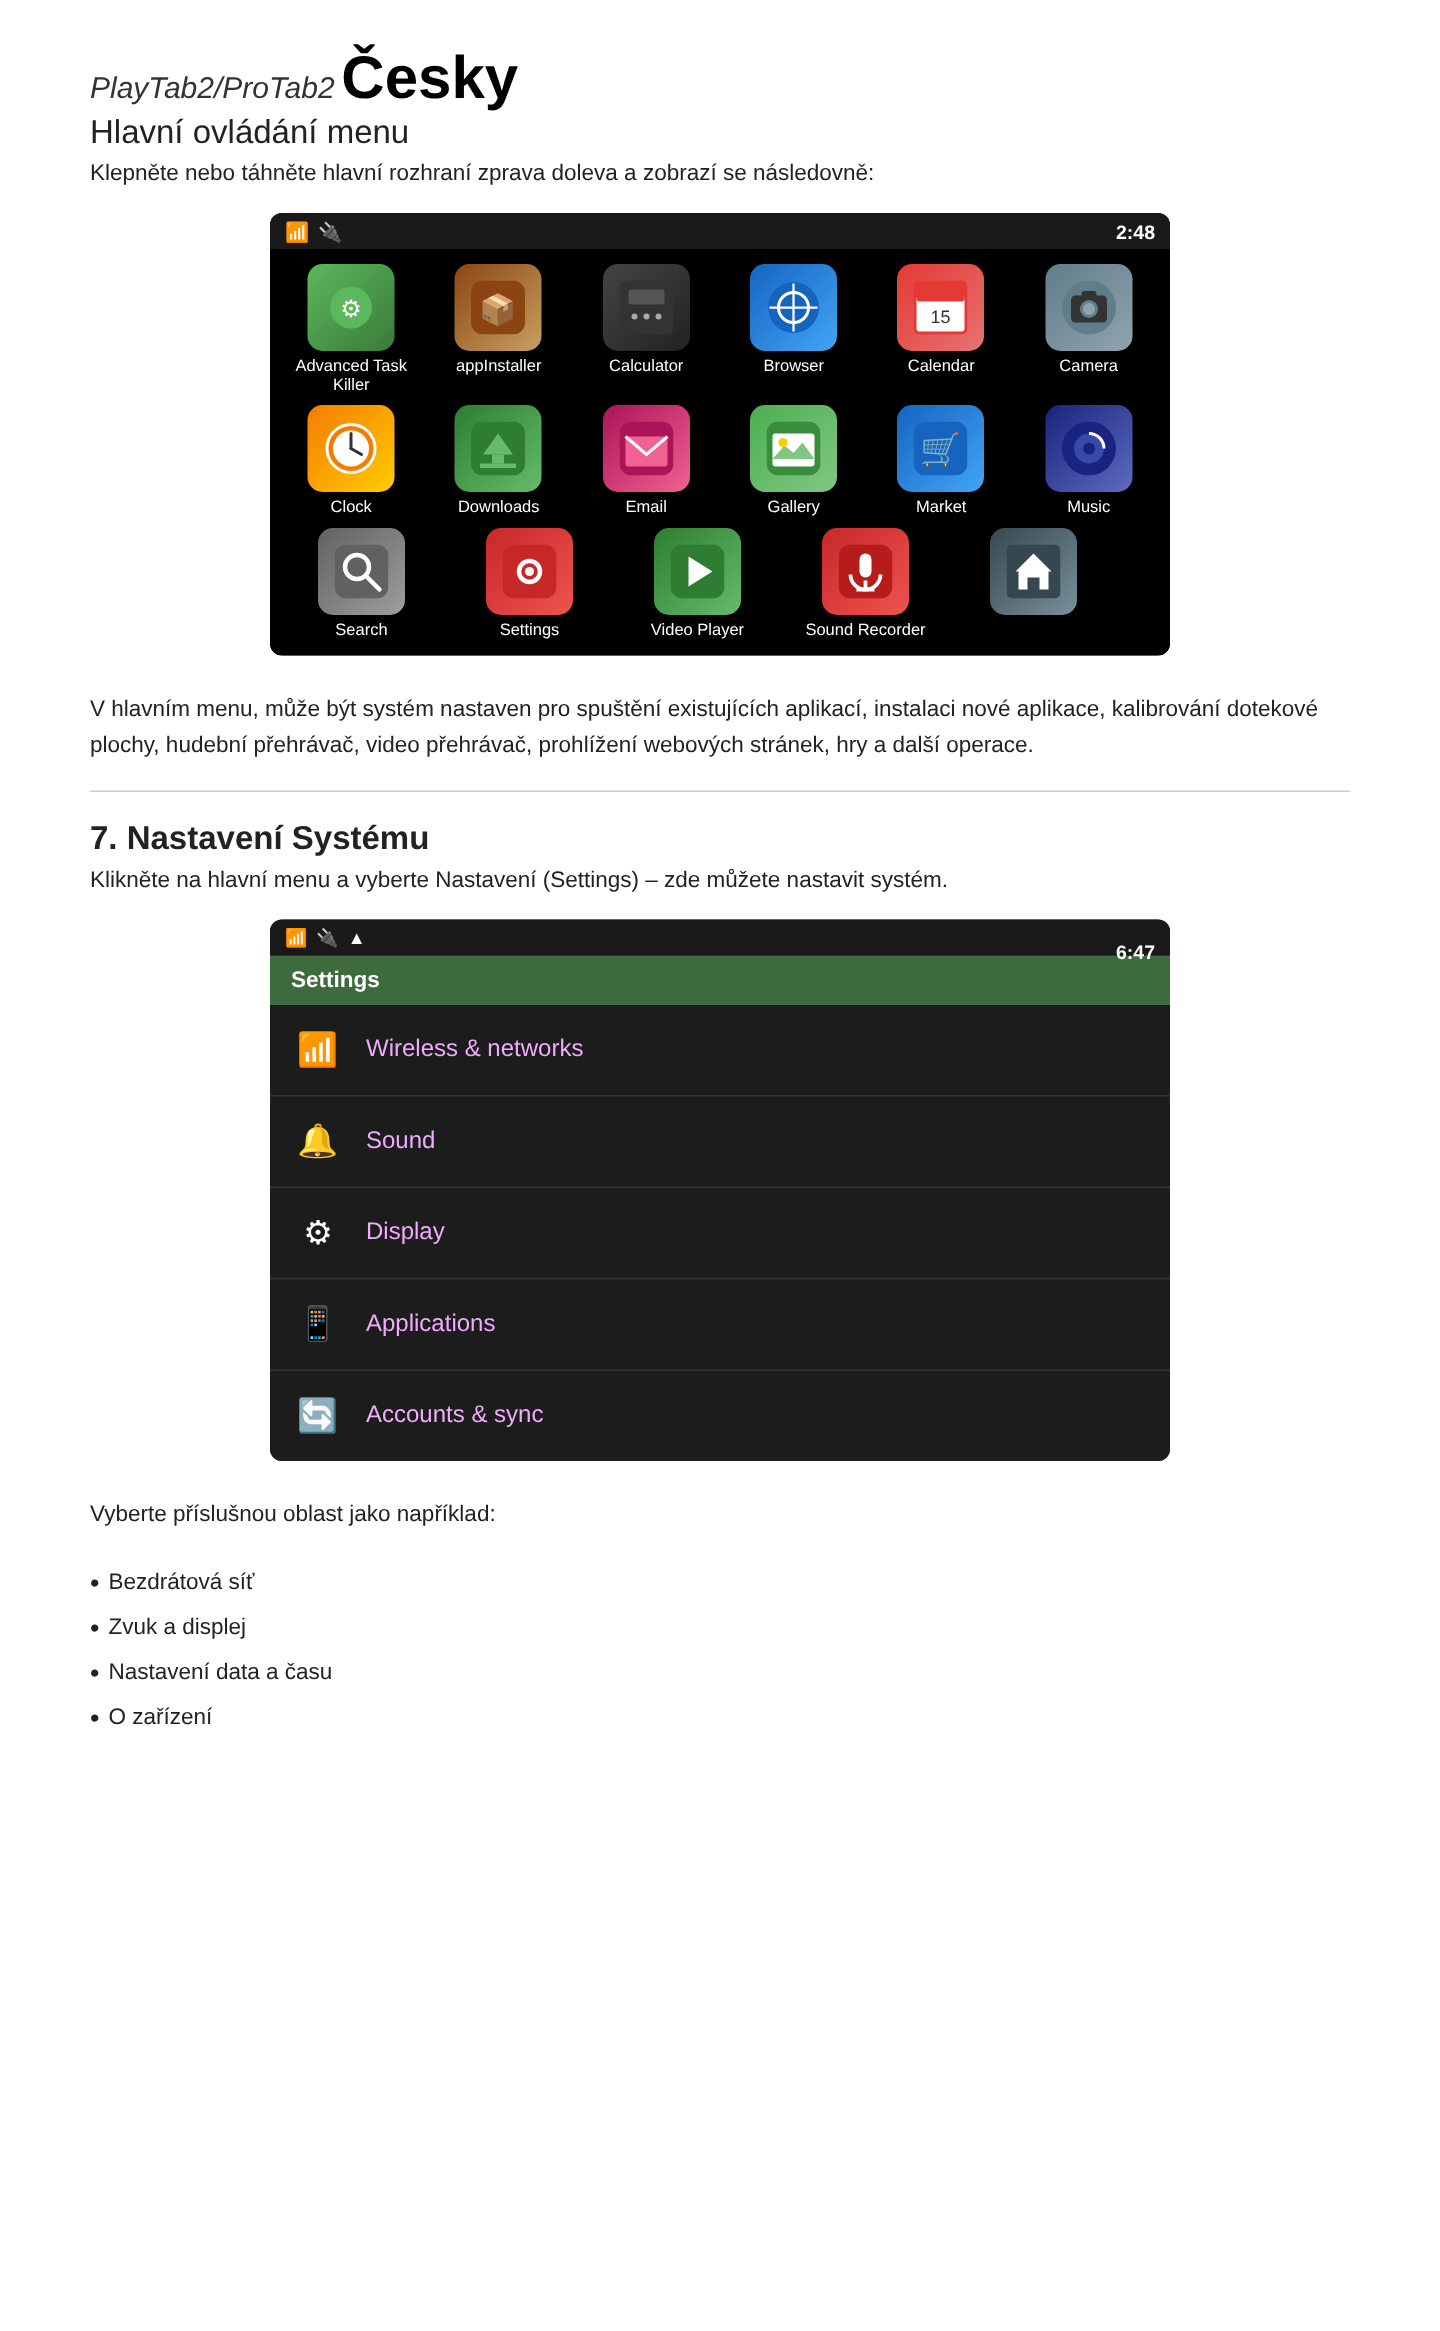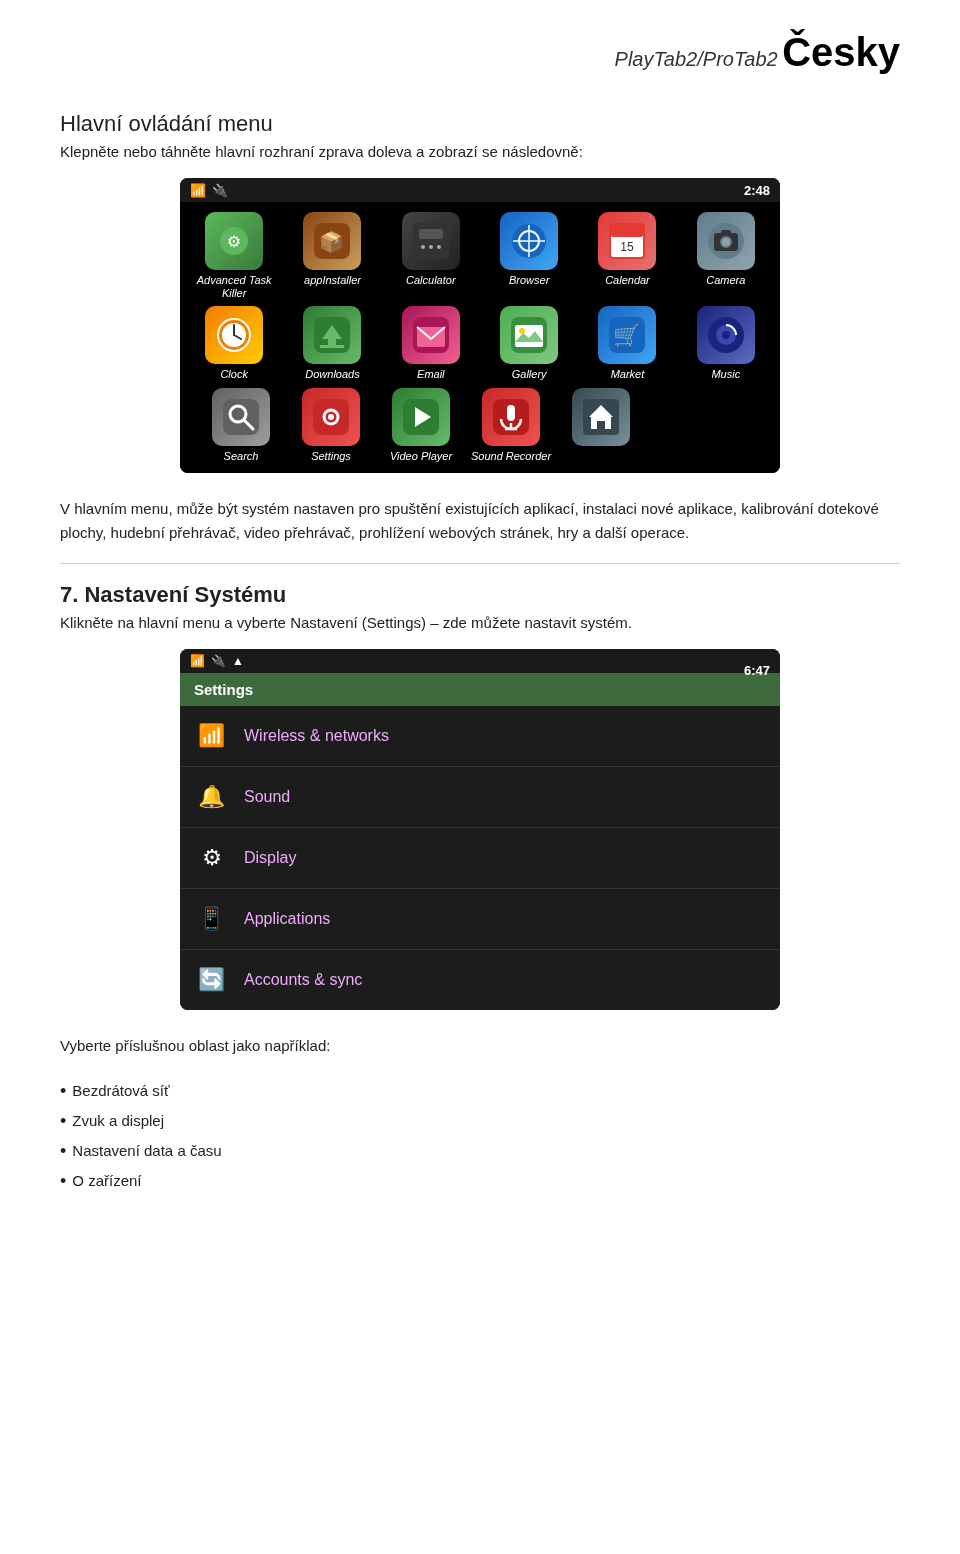--- a/index.html
+++ b/index.html
@@ -6,22 +6,21 @@
     body {
       width: 960px;
       background: #ffffff;
       font-family: Arial, sans-serif;
       color: #222;
       padding: 30px 60px 40px 60px;
     }
 
     
     .page-title {
-      text-align: right;
-      margin-bottom: 36px;
+      text-align: left;
     }
     .page-title .subtitle {
       font-style: italic;
       font-size: 20px;
       color: #333;
     }
     .page-title .main {
       font-size: 40px;
       font-weight: bold;
       color: #000;
@@ -94,21 +93,20 @@
       justify-content: center;
       font-size: 28px;
       margin-bottom: 4px;
       overflow: hidden;
     }
     .app-label {
       color: #fff;
       font-size: 11px;
       text-align: center;
       line-height: 1.2;
-      font-style: italic;
     }
 
     
     .icon-atk { background: linear-gradient(135deg, #5cb85c, #3a7a3a); }
     .icon-appinstaller { background: linear-gradient(135deg, #8B4513, #c8a060); }
     .icon-browser { background: linear-gradient(135deg, #1565c0, #42a5f5); }
     .icon-calculator { background: linear-gradient(135deg, #444, #222); }
     .icon-calendar { background: linear-gradient(135deg, #e53935, #e57373); }
     .icon-camera { background: linear-gradient(135deg, #607d8b, #90a4ae); }
     .icon-clock { background: linear-gradient(135deg, #f57c00, #ffcc02); }
@@ -364,21 +362,21 @@
               <circle cx="18" cy="18" r="18" fill="#1a237e"></circle>
               <circle cx="18" cy="18" r="10" fill="#3949ab"></circle>
               <circle cx="18" cy="18" r="4" fill="#1a237e"></circle>
               <path d="M18 8 A10 10 0 0 1 28 18" fill="none" stroke="#fff" stroke-width="2"></path>
             </svg>
         </div>
         <span class="app-label">Music</span>
       </div>
     </div>
 
-    <div class="app-row" style="justify-content: flex-start; padding-left: 10px; gap: 0;">
+    <div class="app-row" style="justify-content: flex-start; padding-left: 10px; gap: 22px;">
       <div class="app-item">
         <div class="app-icon icon-search">
           <svg width="36" height="36" viewBox="0 0 36 36">
               <rect width="36" height="36" rx="8" fill="#616161"></rect>
               <circle cx="15" cy="15" r="8" fill="none" stroke="#fff" stroke-width="3"></circle>
               <line x1="21" y1="21" x2="30" y2="30" stroke="#fff" stroke-width="3" stroke-linecap="round"></line>
             </svg>
         </div>
         <span class="app-label">Search</span>
       </div>

